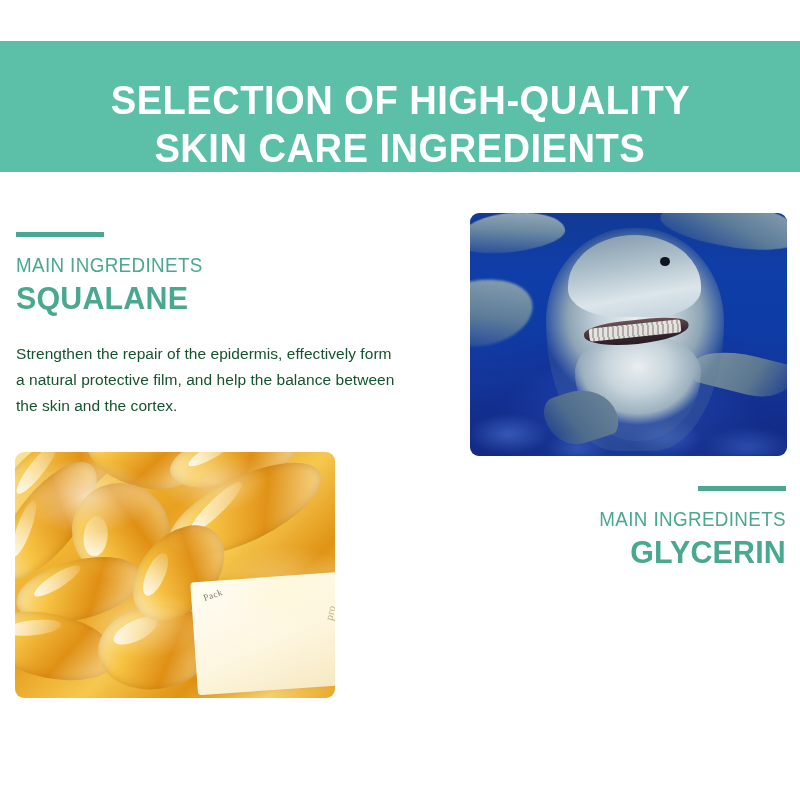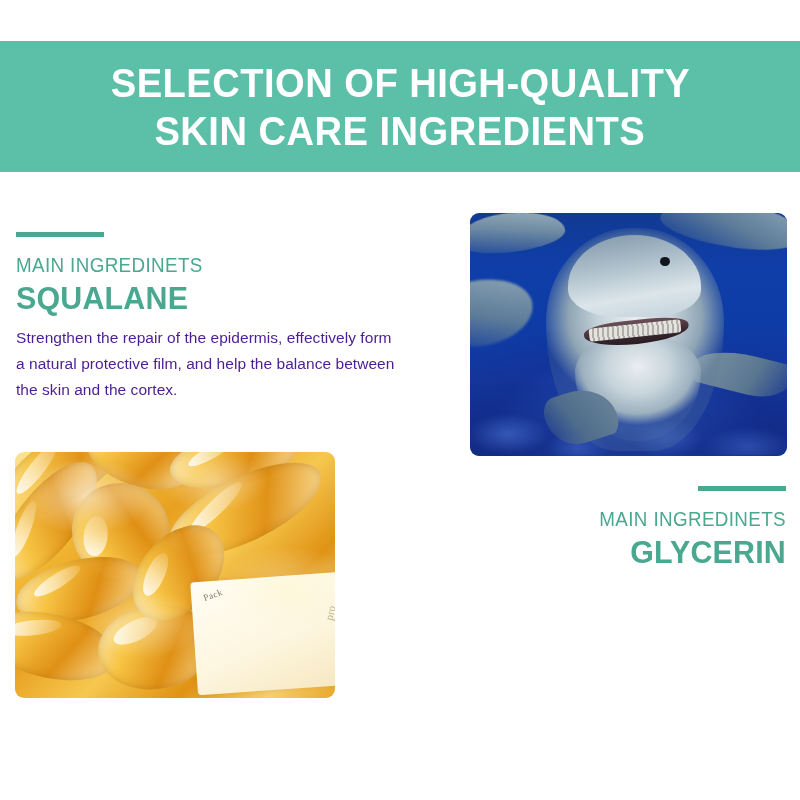--- a/index.html
+++ b/index.html
@@ -19,21 +19,21 @@
   .header-band {
     position: absolute;
     left: 0;
     top: 41px;
     width: 800px;
     height: 131px;
     background: #5cbfa8;
     display: flex;
     flex-direction: column;
     align-items: center;
-    justify-content: center;
+    justify-content: flex-end;
   }
   .header-line {
     color: #ffffff;
     font-family: "Liberation Sans Narrow", "Liberation Sans", sans-serif;
     font-weight: bold;
     font-size: 41px;
     line-height: 48px;
     letter-spacing: 0.5px;
     white-space: nowrap;
     transform: scaleX(0.93);
@@ -91,25 +91,25 @@
     margin-top: 2px;
     transform: scaleX(0.95);
     transform-origin: left center;
     white-space: nowrap;
   }
   .block-right .ingredient-name {
     transform-origin: right center;
   }
 
   .desc {
-    color: #4c1d95;
+    color: #14532d;
     font-family: "Liberation Sans Narrow", "Liberation Sans", sans-serif;
     font-size: 15.5px;
     line-height: 26px;
-    margin-top: 8px;
+    margin-top: 24px;
     letter-spacing: 0.05px;
   }
 
   
   .photo {
     position: absolute;
     border-radius: 9px;
     overflow: hidden;
   }
 

